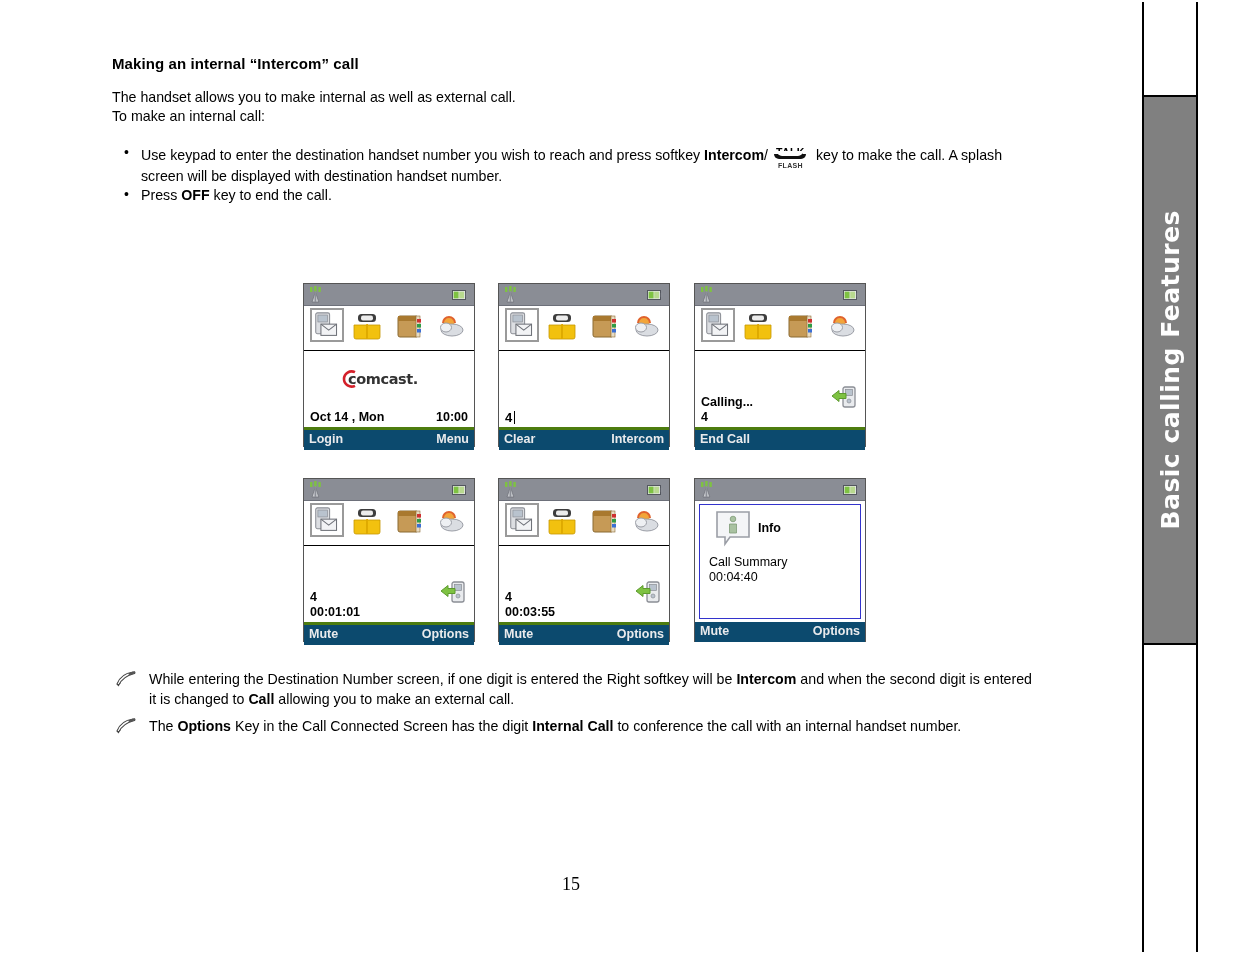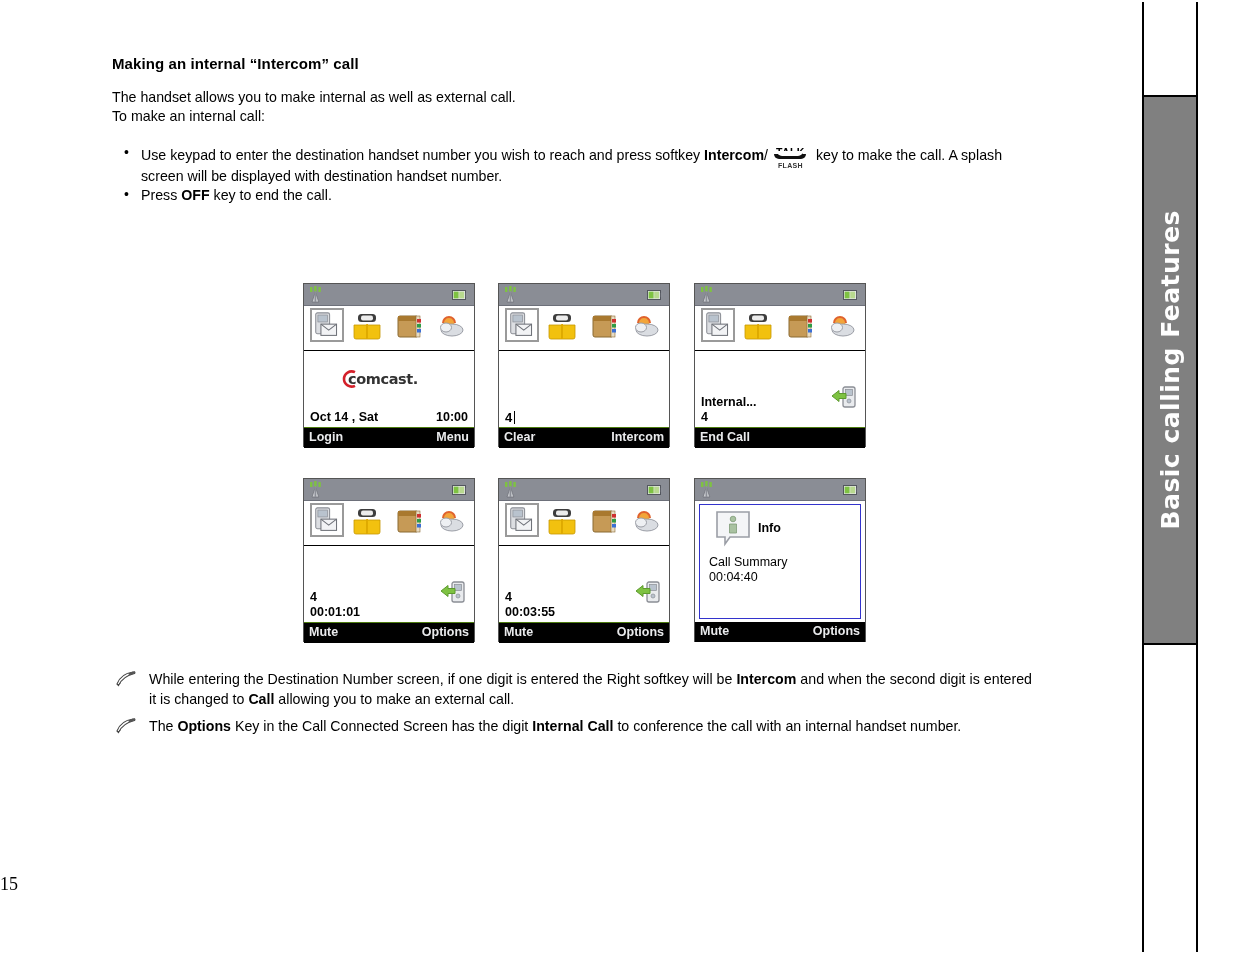--- a/index.html
+++ b/index.html
@@ -84,21 +84,21 @@
   
   .notes{position:absolute;left:112px;top:670px;width:920px;font-size:14.2px;line-height:19.5px;}
   .note{position:relative;padding-left:37px;margin-bottom:8px;text-align:justify;}
   .note .pen{
     position:absolute;left:3px;top:0px;width:22px;height:18px;
   }
   .note p{margin:0;}
 
   
   .pageno{
-    position:absolute;left:0;top:874px;width:1142px;
+    position:absolute;left:0;top:874px;width:1142px;text-align:center;
     font-family:"Liberation Serif", serif;font-size:18px;
   }
 
   
   .screens{position:absolute;left:303px;top:283px;}
   .phone{
     position:absolute;width:172px;height:164px;
     border:1px solid #555;
     box-sizing:border-box;
     background:#fff;
@@ -115,21 +115,21 @@
     border-bottom:1px solid #000;
   }
   .appicon{position:absolute;top:6px;width:30px;height:30px;}
   .appicon.sel{
     border:2px solid #9a9a9a;background:#fff;
     width:34px;height:34px;top:2px;box-sizing:border-box;
     padding:2px;
   }
   .body-area{
     position:relative;height:76px;background:#fff;
-    border-bottom:1px solid #4d7c0f;
+    border-bottom:3px solid #4d7c0f;
   }
   .splash-logo{
     position:absolute;left:0;right:0;top:18px;text-align:center;
   }
   .datetime{
     position:absolute;left:6px;right:6px;bottom:3px;
     font-size:12.5px;font-weight:bold;display:flex;justify-content:space-between;
   }
   .dialed{
     position:absolute;left:6px;bottom:2px;font-size:13px;font-weight:bold;
@@ -137,21 +137,21 @@
   .caret{
     display:inline-block;width:1px;height:13px;background:#000;
     vertical-align:-2px;margin-left:2px;
   }
   .callinfo{
     position:absolute;left:6px;bottom:2px;font-size:12.5px;font-weight:bold;
     line-height:15px;
   }
   .callicon{position:absolute;right:8px;bottom:18px;width:26px;height:24px;}
   .softbar{
-    height:20px;background:#000000;position:relative;
+    height:20px;background:#0c4a6e;position:relative;
     color:#e9eaec;font-size:12.5px;font-weight:bold;
   }
   .softbar .l{position:absolute;left:5px;top:2px;}
   .softbar .r{position:absolute;right:5px;top:2px;}
 
   
   .infobox{
     position:absolute;left:4px;top:3px;right:4px;bottom:3px;
     border:1px solid #3333cc;background:#fff;
   }
@@ -251,21 +251,21 @@
         </div>
       </div>
       <div class="body-area">
         <div class="splash-logo">
           <svg width="100" height="20" viewBox="0 0 100 20">
             <path d="M16 3.2 A7.6 7.6 0 1 0 16 16.8" fill="none" stroke="#d4202a" stroke-width="2.6"></path>
             <text x="9" y="15.2" font-family="DejaVu Sans, sans-serif" font-size="14.5" font-weight="bold" fill="#333333" letter-spacing="-0.4">comcast.</text>
           </svg>
         </div>
         <div class="datetime">
-          <span>Oct 14 , Sat</span>
+          <span>Oct 14 , Mon</span>
           <span>10:00</span>
         </div>
       </div>
       <div class="softbar">
         <span class="l">Login</span>
         <span class="r">Menu</span>
       </div>
     </div>
 
     <div class="phone" style="left:195px;top:0px;">
@@ -378,21 +378,21 @@
           <svg viewBox="0 0 30 30" width="100%" height="100%">
             <circle cx="13" cy="11" r="5.5" fill="#f2a53a"></circle>
               <path d="M7 11 A6 6 0 0 1 19 11" fill="none" stroke="#e0622c" stroke-width="2"></path>
             <ellipse cx="16" cy="18" rx="11" ry="6" fill="#dadde2" stroke="#9b9ea6" stroke-width="1"></ellipse>
             <ellipse cx="10" cy="15.5" rx="5.5" ry="4.5" fill="#eef0f3" stroke="#9b9ea6" stroke-width="1"></ellipse>
           </svg>
         </div>
       </div>
       <div class="body-area">
         <div class="callinfo">
-          <div>Internal...</div>
+          <div>Calling...</div>
           <div>4</div>
         </div>
         <svg class="callicon" viewBox="0 0 26 24">
           <rect x="12" y="2" width="12" height="20" rx="2" fill="#e9ebee" stroke="#8b8e95" stroke-width="1.3"></rect>
           <rect x="14.5" y="4.5" width="7" height="6" fill="#b9c3ce" stroke="#8b8e95" stroke-width="0.7"></rect>
           <circle cx="18" cy="16" r="2" fill="#b9c3ce" stroke="#8b8e95" stroke-width="0.7"></circle>
           <path d="M1 11 L8 5.5 L8 8.5 L15 8.5 L15 13.5 L8 13.5 L8 16.5 Z" fill="#7ec242" stroke="#5d9a2e" stroke-width="1"></path>
         </svg>
       </div>
       <div class="softbar">

